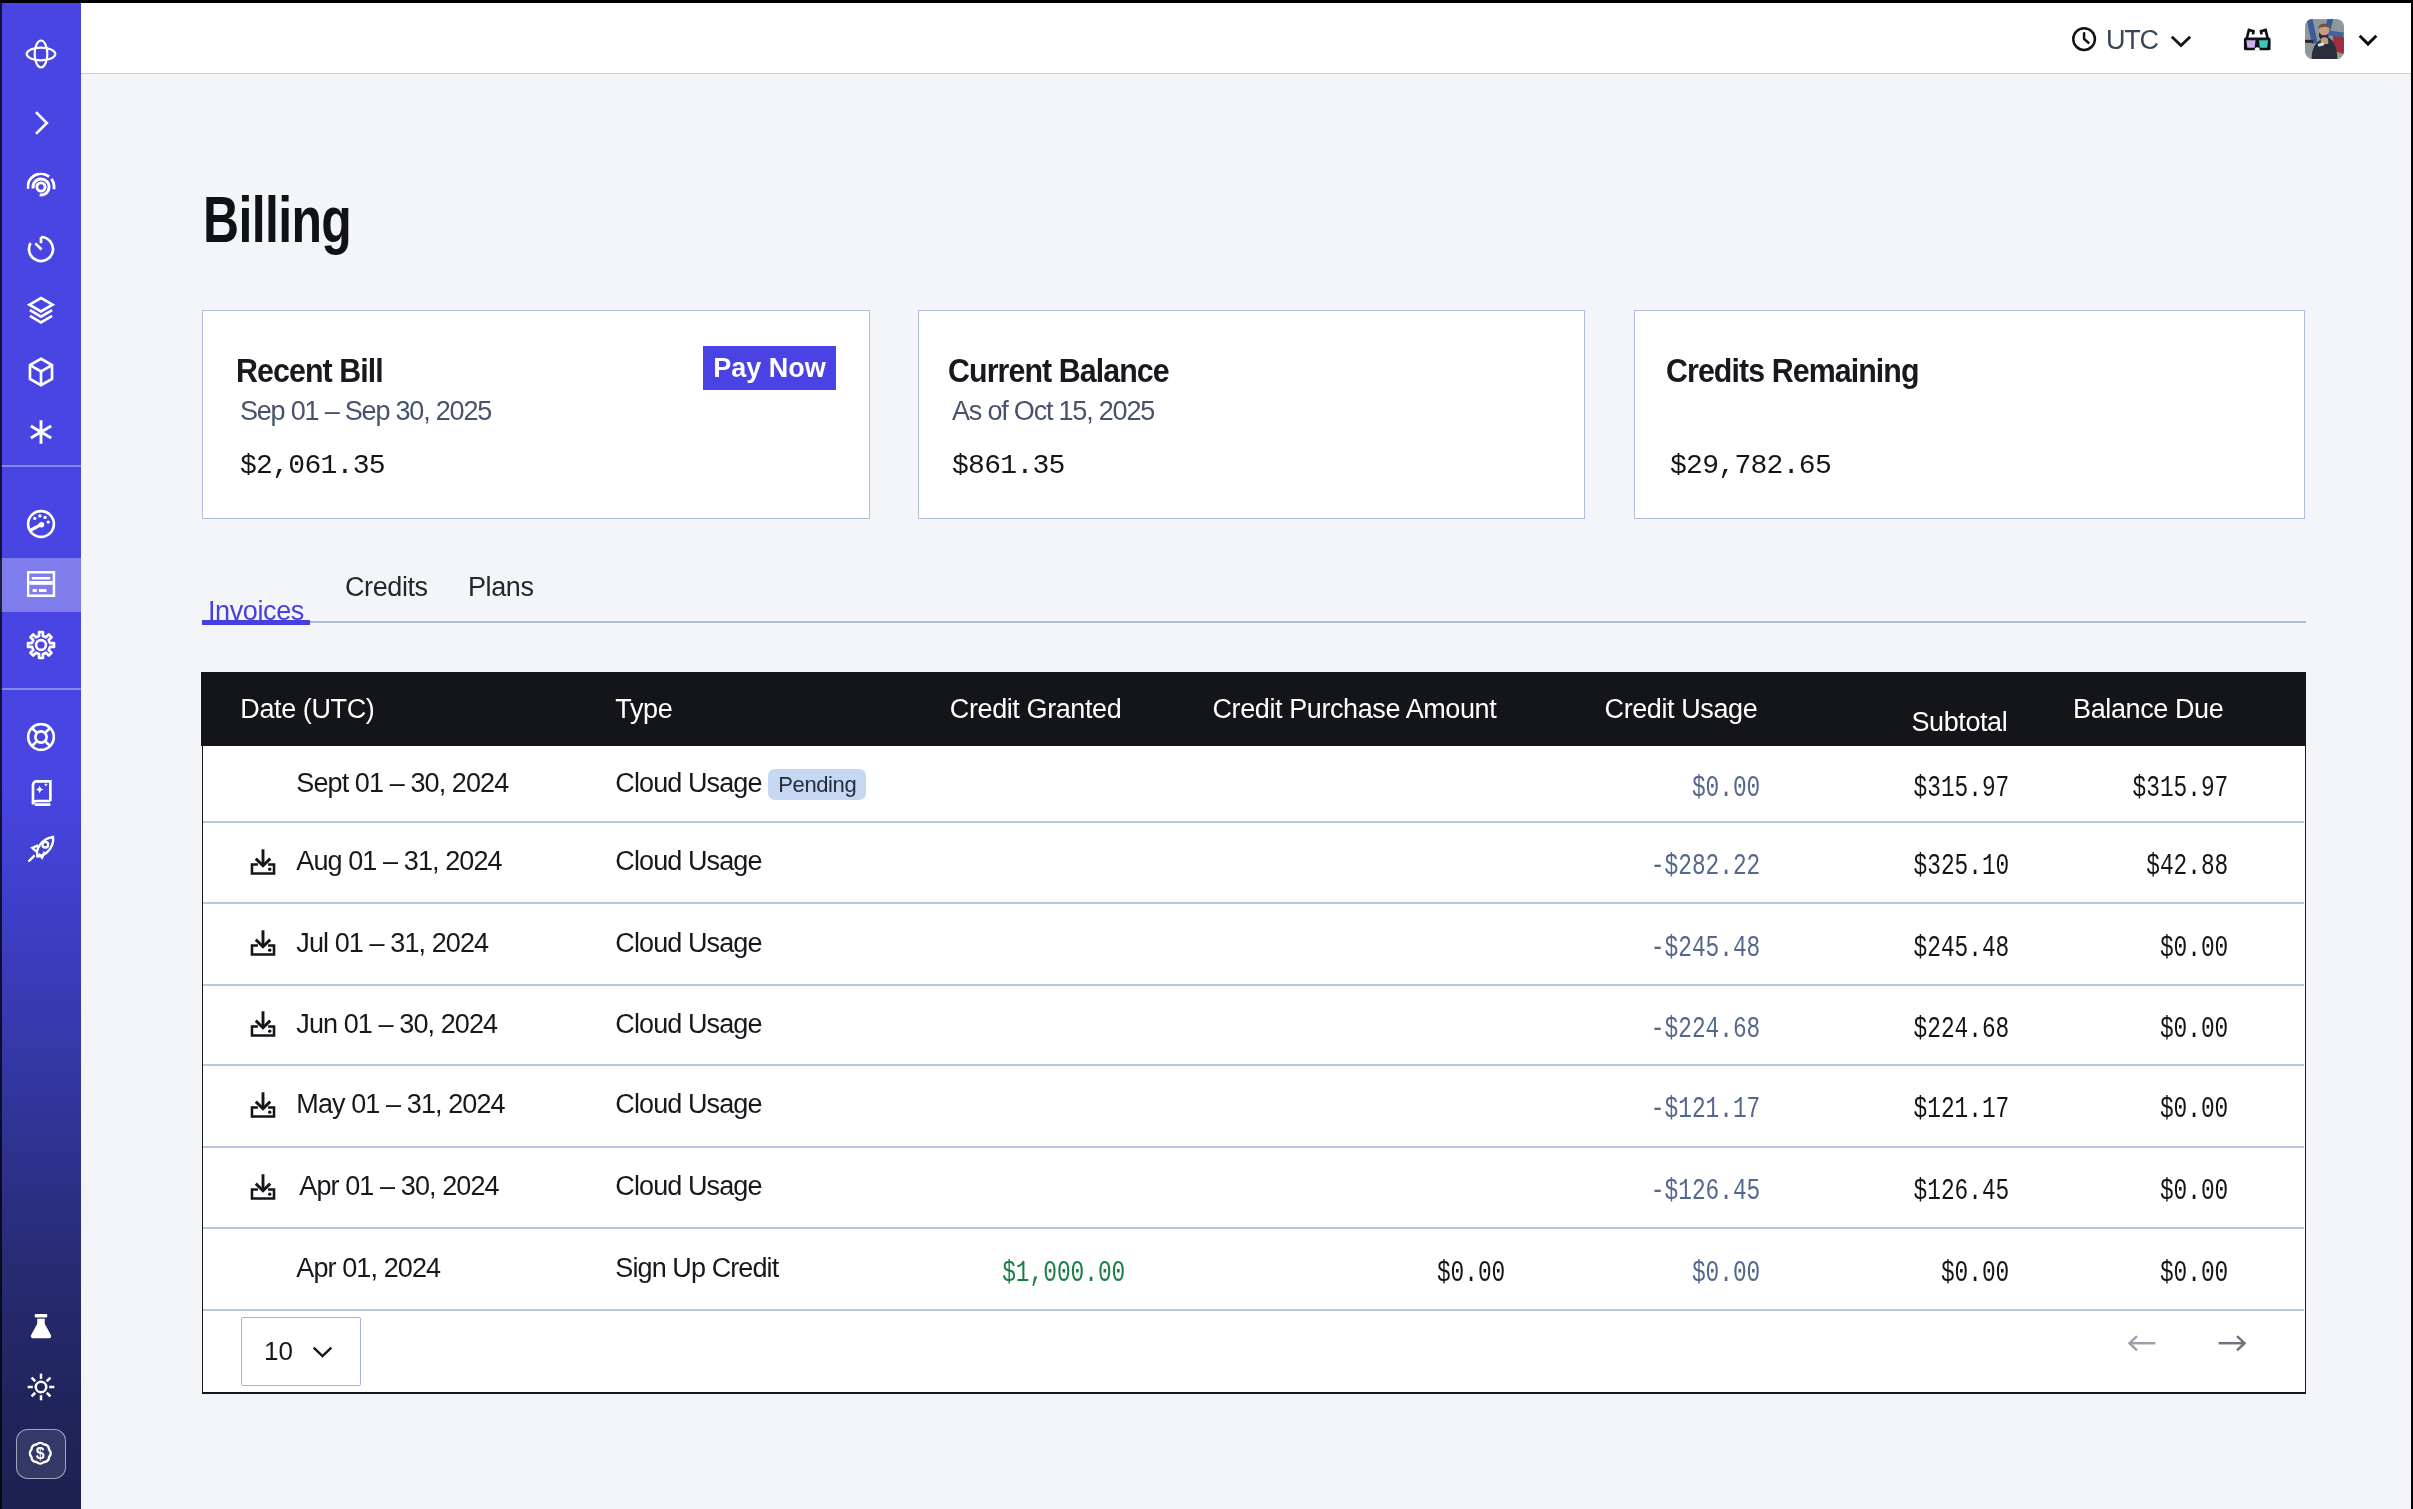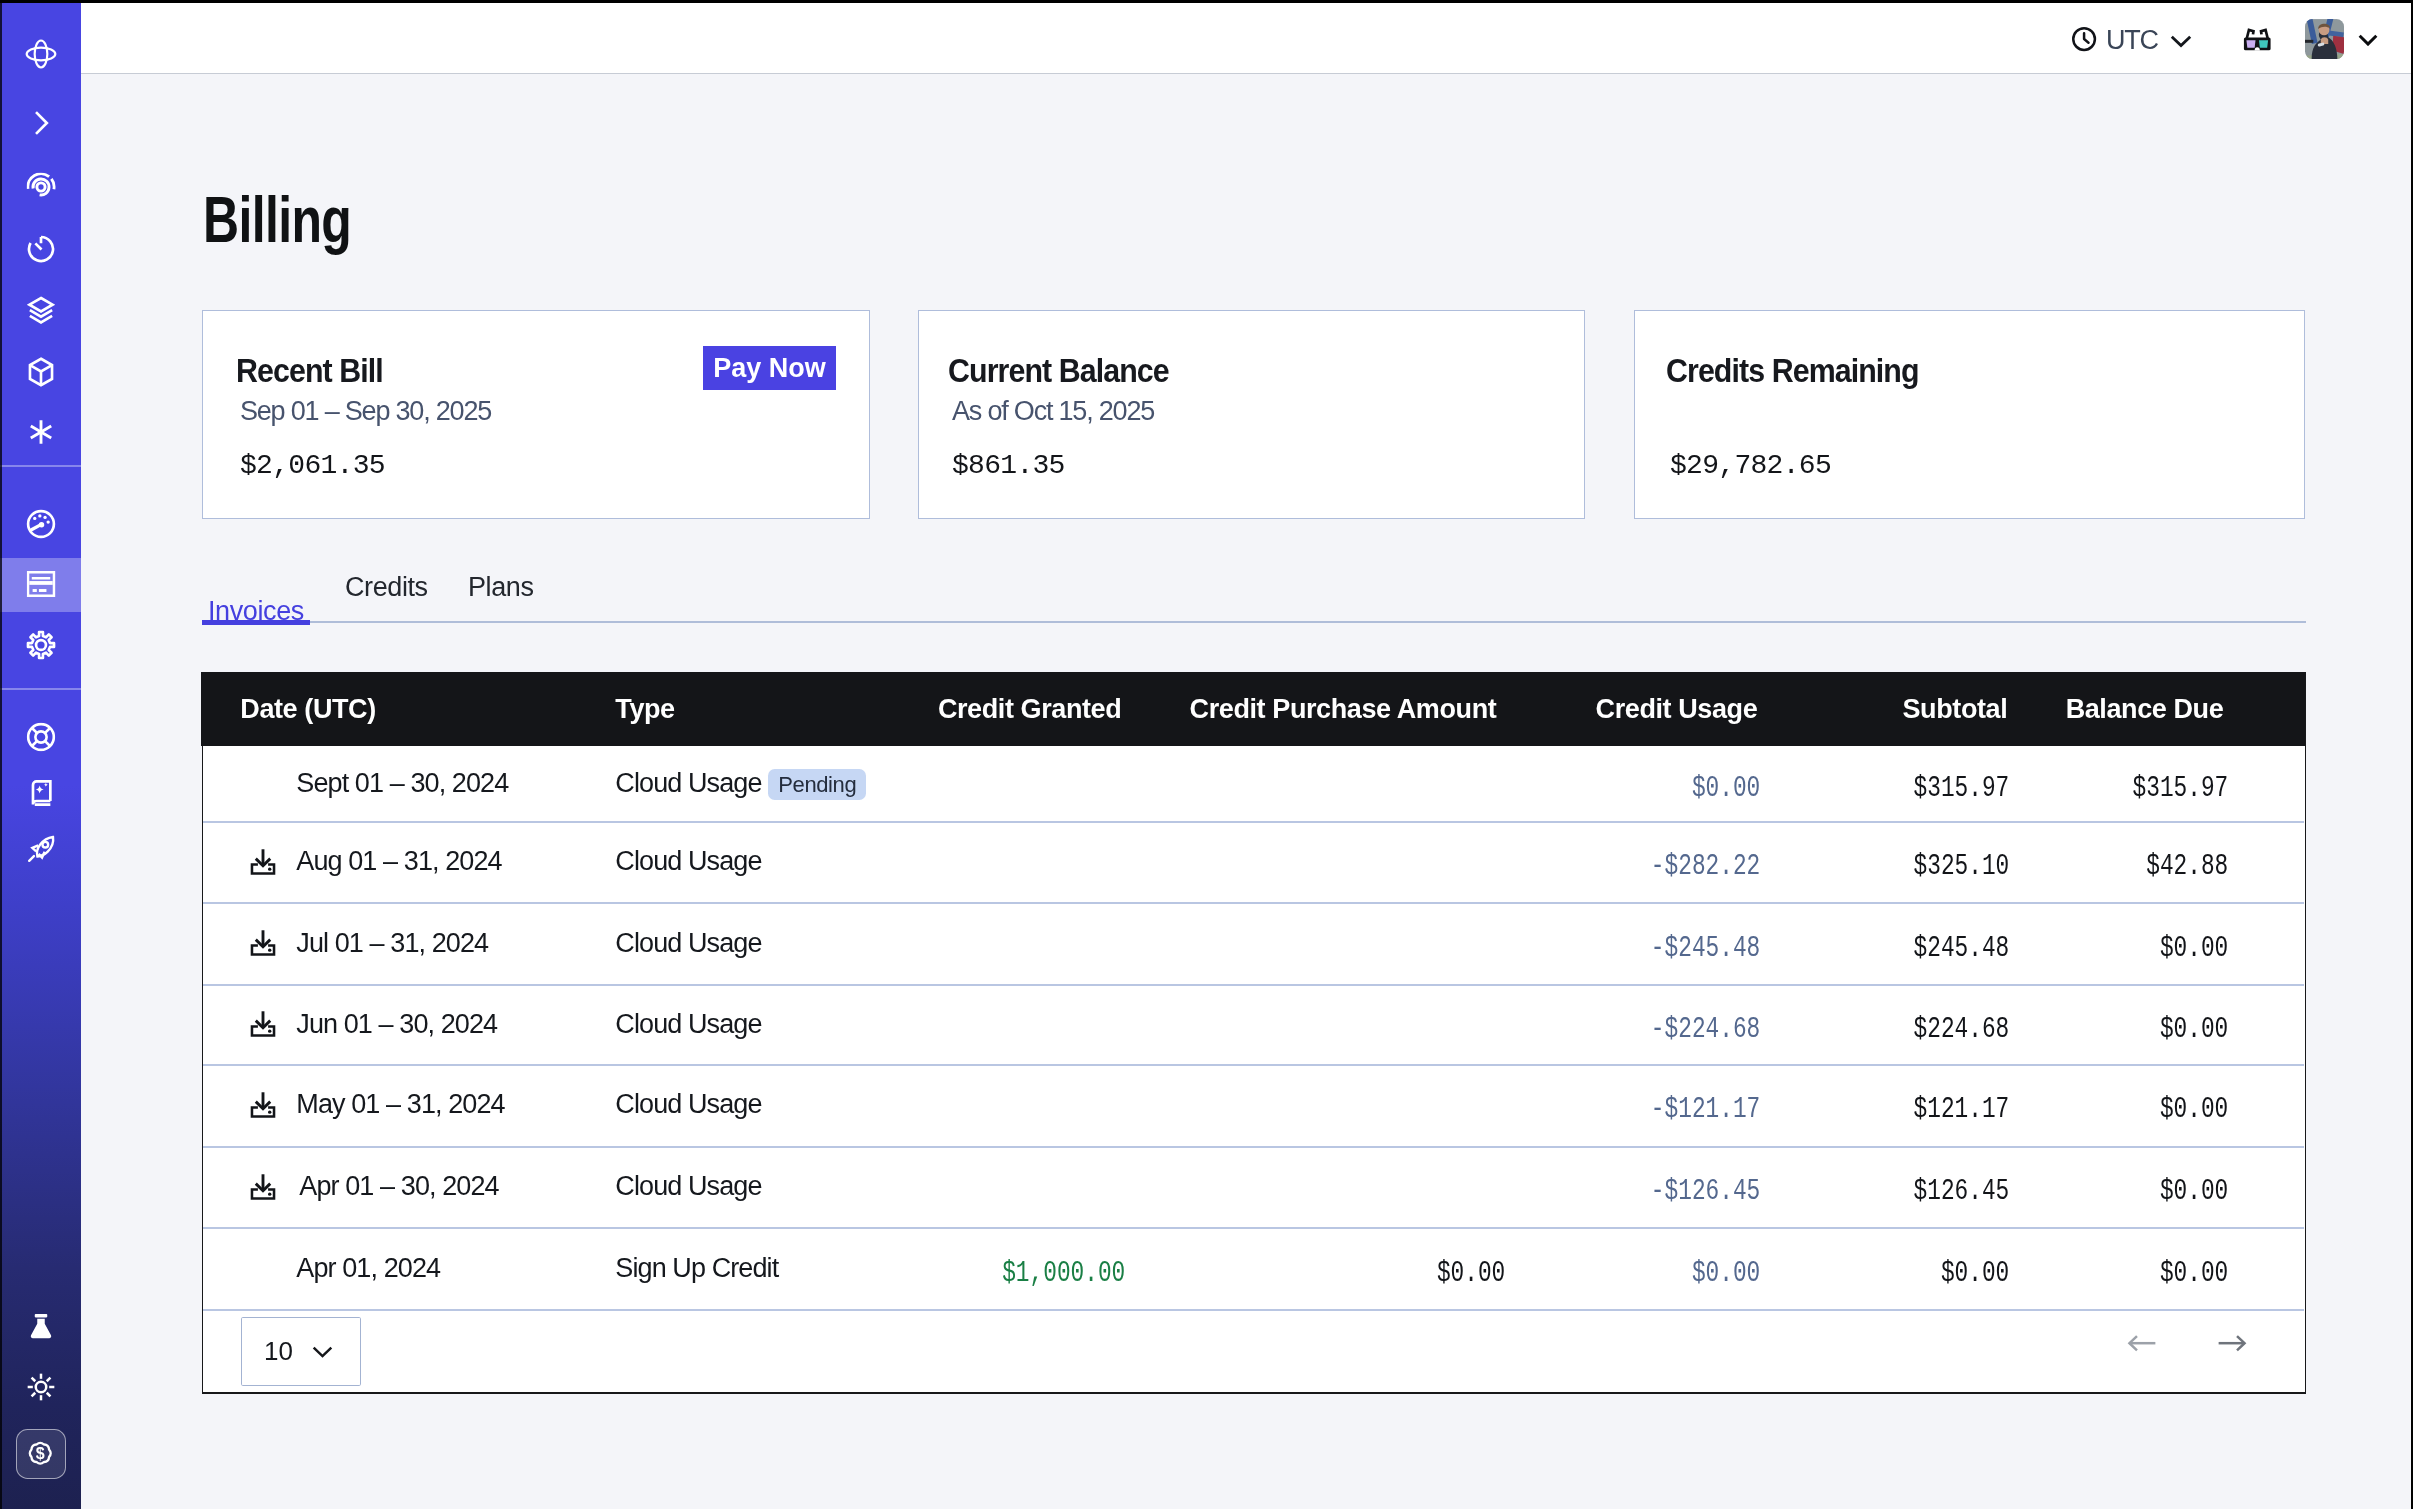--- a/index.html
+++ b/index.html
@@ -36,21 +36,21 @@
 
   
   .tab { position:absolute; top:572px; font-size:27px; color:#23272E; letter-spacing:-0.4px; }
   #tab-line { left:202px; top:621px; width:2104px; height:1.7px; background:#AFBDD9; }
   #tab-underline { left:202px; top:620px; width:108px; height:5px; background:#4540DF; z-index:2; }
 
   
   #tbl { left:202px; top:672px; width:2104px; height:722px; background:#fff;
      border-left:1.7px solid #17181A; border-right:1.7px solid #17181A; border-bottom:2.5px solid #17181A; }
   #thead { position:absolute; left:-1.7px; top:0; width:2104px; height:74px; background:#141518; }
-  .th { position:absolute; top:0; height:74px; line-height:74px; font-size:27px; font-weight:700; color:#fff; letter-spacing:-0.4px; }
+  .th { position:absolute; top:0; height:74px; line-height:74px; font-size:27px; font-weight:400; color:#fff; letter-spacing:-0.4px; }
   .rowsep { position:absolute; left:0; width:2101px; height:1.7px; background:#B9C6E2; }
   .row { position:absolute; left:-1.7px; width:2104px; }
   .tr { width:335px; text-align:right; }
   .cell { position:absolute; font-size:27px; color:#15181D; letter-spacing:-0.9px; }
   .num { position:absolute; font-family:"Liberation Mono", monospace; font-size:30px; color:#131519; transform:translateX(3.3px) scaleX(0.76); transform-origin:100% 50%; }
   .num.tr { width:339px; }
   .row .num { padding-top:5px; }
   #badge-pending { left:567px; padding:0 10px; height:31px; line-height:31px; top:50%; margin-top:-15px; letter-spacing:-0.4px; }
   .slate { color:#54688E; }
   .green { color:#1A7F45; }
@@ -234,21 +234,21 @@
 <div id="tab-line" class="abs"></div>
 <div id="tab-underline" class="abs"></div>
 
 <div id="tbl" class="abs">
   <div id="thead">
     <div class="th" style="left:39px;">Date (UTC)</div>
     <div class="th" style="left:414px;">Type</div>
     <div class="th tr" style="left:585px;">Credit Granted</div>
     <div class="th tr" style="left:960px;">Credit Purchase Amount</div>
     <div class="th tr" style="left:1221px;">Credit Usage</div>
-    <div class="th tr" style="left:1471px;">Subtotal</div>
+    <div class="th tr" style="left:1471px;margin-top:13px;">Subtotal</div>
     <div class="th tr" style="left:1687px;">Balance Due</div>
   </div>
 
   <div class="row" style="top:74px; height:75px; line-height:75px;">
     <div class="cell" style="left:95px;">Sept 01 – 30, 2024</div>
     <div class="cell" style="left:414px;">Cloud Usage</div>
     <div id="badge-pending">Pending</div>
     <div class="num tr slate" style="left:1217px;">$0.00</div>
     <div class="num tr" style="left:1466px;">$315.97</div>
     <div class="num tr" style="left:1685px;">$315.97</div>

